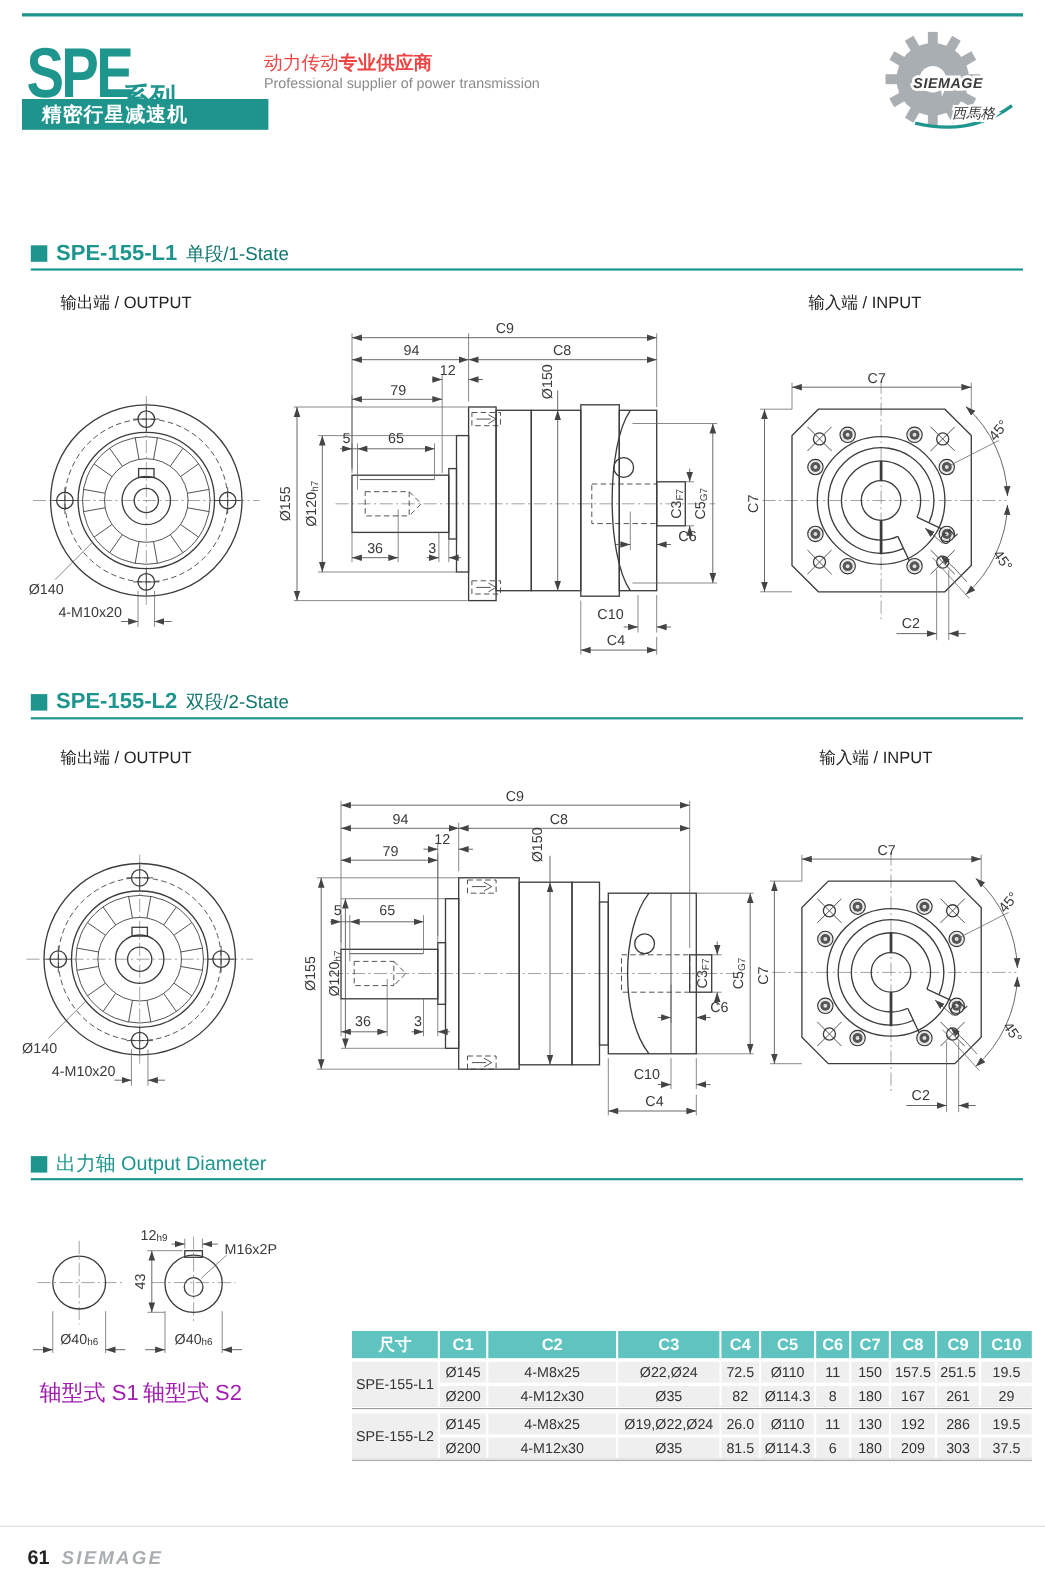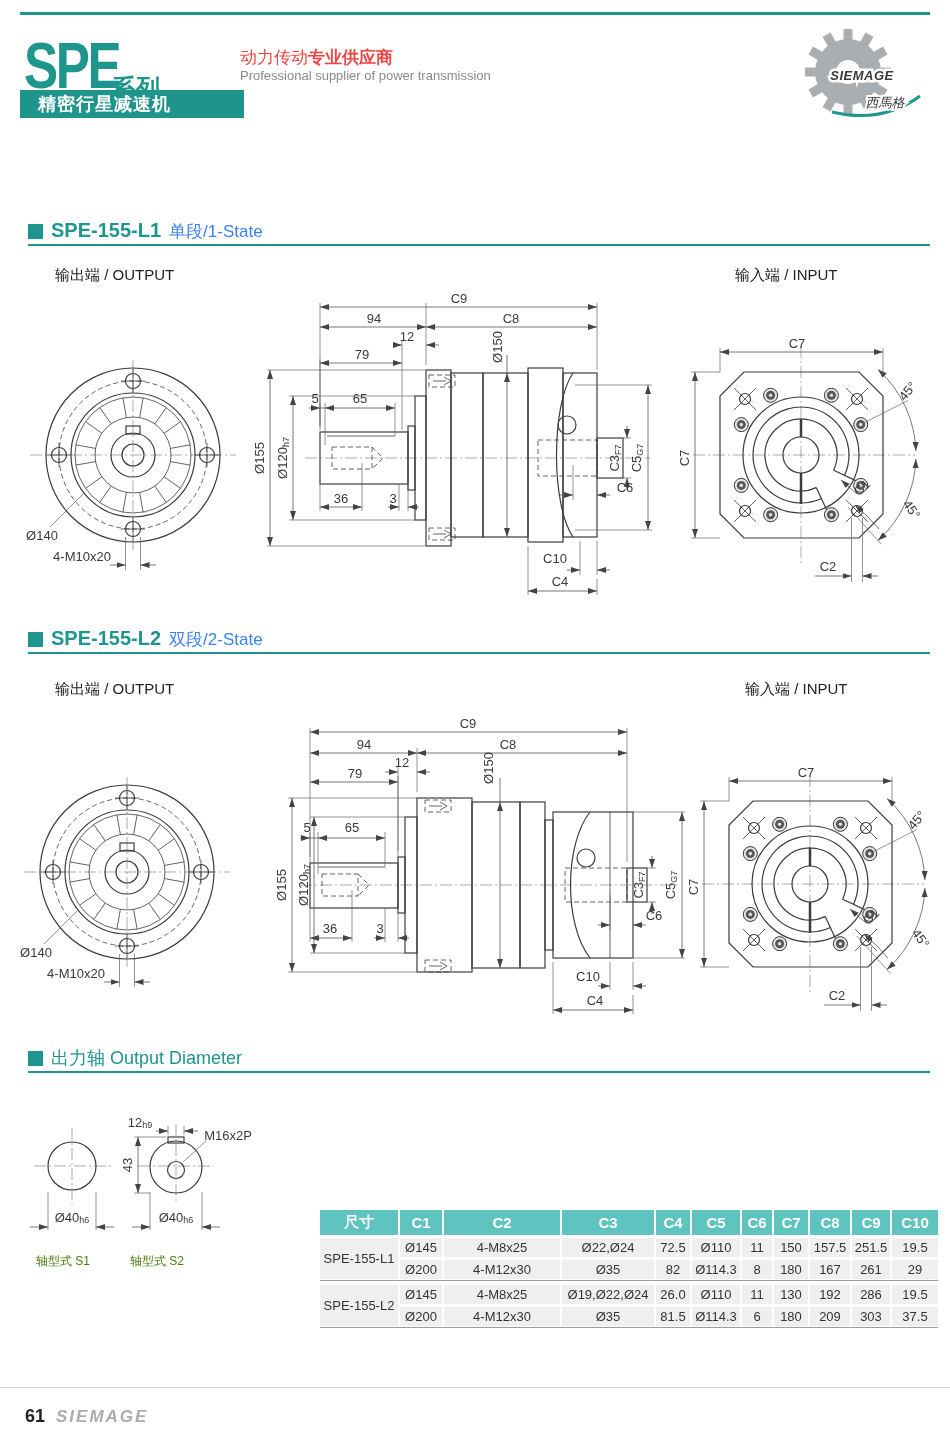--- a/index.html
+++ b/index.html
@@ -21,24 +21,24 @@
 .tag1 b{font-weight:bold}
 .tag2{left:240px;top:68px;font-size:13px;color:#8a8a8a}
 .bar-dark{left:20px;top:90px;width:224px;height:28px;background:#1f948c;color:#fff;font-size:18px;font-weight:bold;line-height:28px;padding-left:18px;letter-spacing:1px;box-sizing:border-box}
 .bar-light{left:246px;top:90px;width:684px;height:28px;background:#63c5bf;clip-path:polygon(22px 0,684px 0,684px 28px,6px 28px)}
 .bar-light .slogan{position:absolute;left:272px;top:0;line-height:28px;color:#fff;font-size:15px;font-weight:bold;letter-spacing:1px}
 .bar-light .site{position:absolute;left:414px;top:0;line-height:28px;color:#fff;font-size:15px;font-weight:bold;font-style:italic}
 .pagetitle{left:28px;top:160px;font-size:26px;font-weight:bold;color:#1f968d;letter-spacing:.5px}
 .sech{position:absolute;display:flex;align-items:baseline}
 .sech .sq{width:15px;height:15px;background:#1f968d;margin-right:8px;align-self:center}
 .sech .model{font-size:20px;font-weight:bold;color:#1f968d;margin-right:8px}
-.sech .stage{font-size:17px;color:#3b82f6}
+.sech .stage{font-size:17px;color:#0f766e}
 .secline{position:absolute;height:2px;background:#1f968d;left:28px;width:902px}
 .iolabel{position:absolute;font-size:15px;color:#222;font-weight:500}
-.shaftlabel{position:absolute;font-size:12px;color:#4d7c0f}
+.shaftlabel{position:absolute;font-size:20px;color:#a21caf}
 .note{position:absolute;left:322px;font-size:13px;color:#333}
 .footline{left:0;top:1387px;width:950px;height:1px;background:#d9d9d9}
 .pagenum{left:25px;top:1406px;font-size:18px;font-weight:bold;color:#222}
 .brandfoot{left:56px;top:1407px;font-size:17px;font-weight:bold;font-style:italic;color:#a8adb0;letter-spacing:2px}
 table.dims{position:absolute;left:320px;top:1210px;border-collapse:separate;border-spacing:0;table-layout:fixed;width:618px}
 table.dims th{background:#5fc4bf;color:#fff;font-weight:bold;font-size:15px;height:25px;border-right:2px solid #fff;padding:0;text-align:center}
 table.dims th:last-child{border-right:none}
 table.dims td{background:#efefef;text-align:center;font-size:13px;color:#333;height:19px;border-right:2px solid #fff;border-top:3px solid #fff;padding:0}
 table.dims td:last-child{border-right:none}
 table.dims td.model{font-size:13px}

